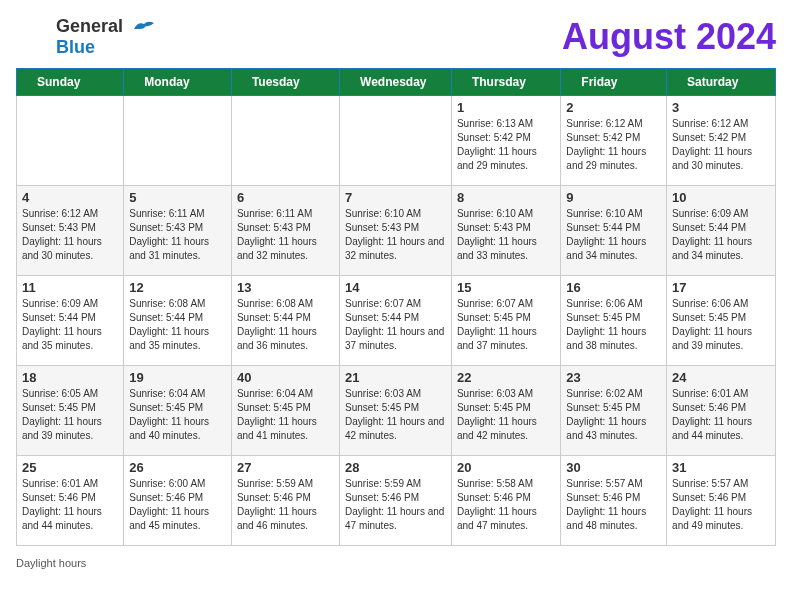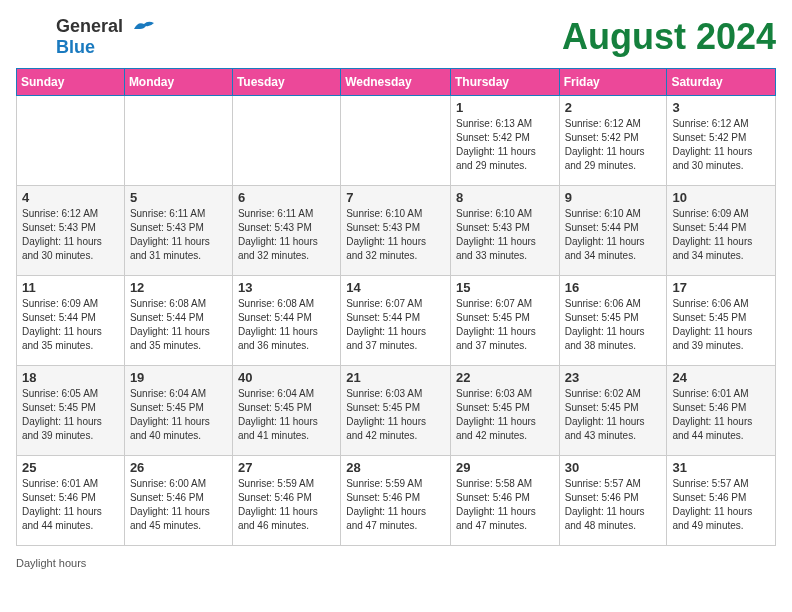--- a/index.html
+++ b/index.html
@@ -26,35 +26,35 @@
       display: flex;
       align-items: center;
       gap: 2px;
     }
     .title-area {
       text-align: right;
     }
     .cal-title {
       font-size: 36px;
       font-weight: bold;
-      color: #15803d;
+      color: #6d28d9;
     }
     .cal-subtitle {
       font-size: 14px;
       color: #555;
     }
     .calendar {
       width: 100%;
       border-collapse: collapse;
       font-size: 11px;
     }
     .calendar th {
-      background: #ec4899;
+      background: #15803d;
       color: #fff;
-      padding: 6px 4px;
+      padding: 6px 20px;
       text-align: left;
       font-size: 12px;
       font-weight: bold;
       border: 1px solid #1a7abf;
     }
     .calendar td {
       border: 1px solid #ccc;
       vertical-align: top;
       padding: 4px 5px;
       height: 90px;
@@ -239,21 +239,21 @@
         </td>
         <td>
           <span class="day-num">27</span>
           <div class="day-info">Sunrise: 5:59 AM<br>Sunset: 5:46 PM<br>Daylight: 11 hours and 46 minutes.</div>
         </td>
         <td>
           <span class="day-num">28</span>
           <div class="day-info">Sunrise: 5:59 AM<br>Sunset: 5:46 PM<br>Daylight: 11 hours and 47 minutes.</div>
         </td>
         <td>
-          <span class="day-num">29</span>
+          <span class="day-num">20</span>
           <div class="day-info">Sunrise: 5:58 AM<br>Sunset: 5:46 PM<br>Daylight: 11 hours and 47 minutes.</div>
         </td>
         <td>
           <span class="day-num">30</span>
           <div class="day-info">Sunrise: 5:57 AM<br>Sunset: 5:46 PM<br>Daylight: 11 hours and 48 minutes.</div>
         </td>
         <td>
           <span class="day-num">31</span>
           <div class="day-info">Sunrise: 5:57 AM<br>Sunset: 5:46 PM<br>Daylight: 11 hours and 49 minutes.</div>
         </td>

